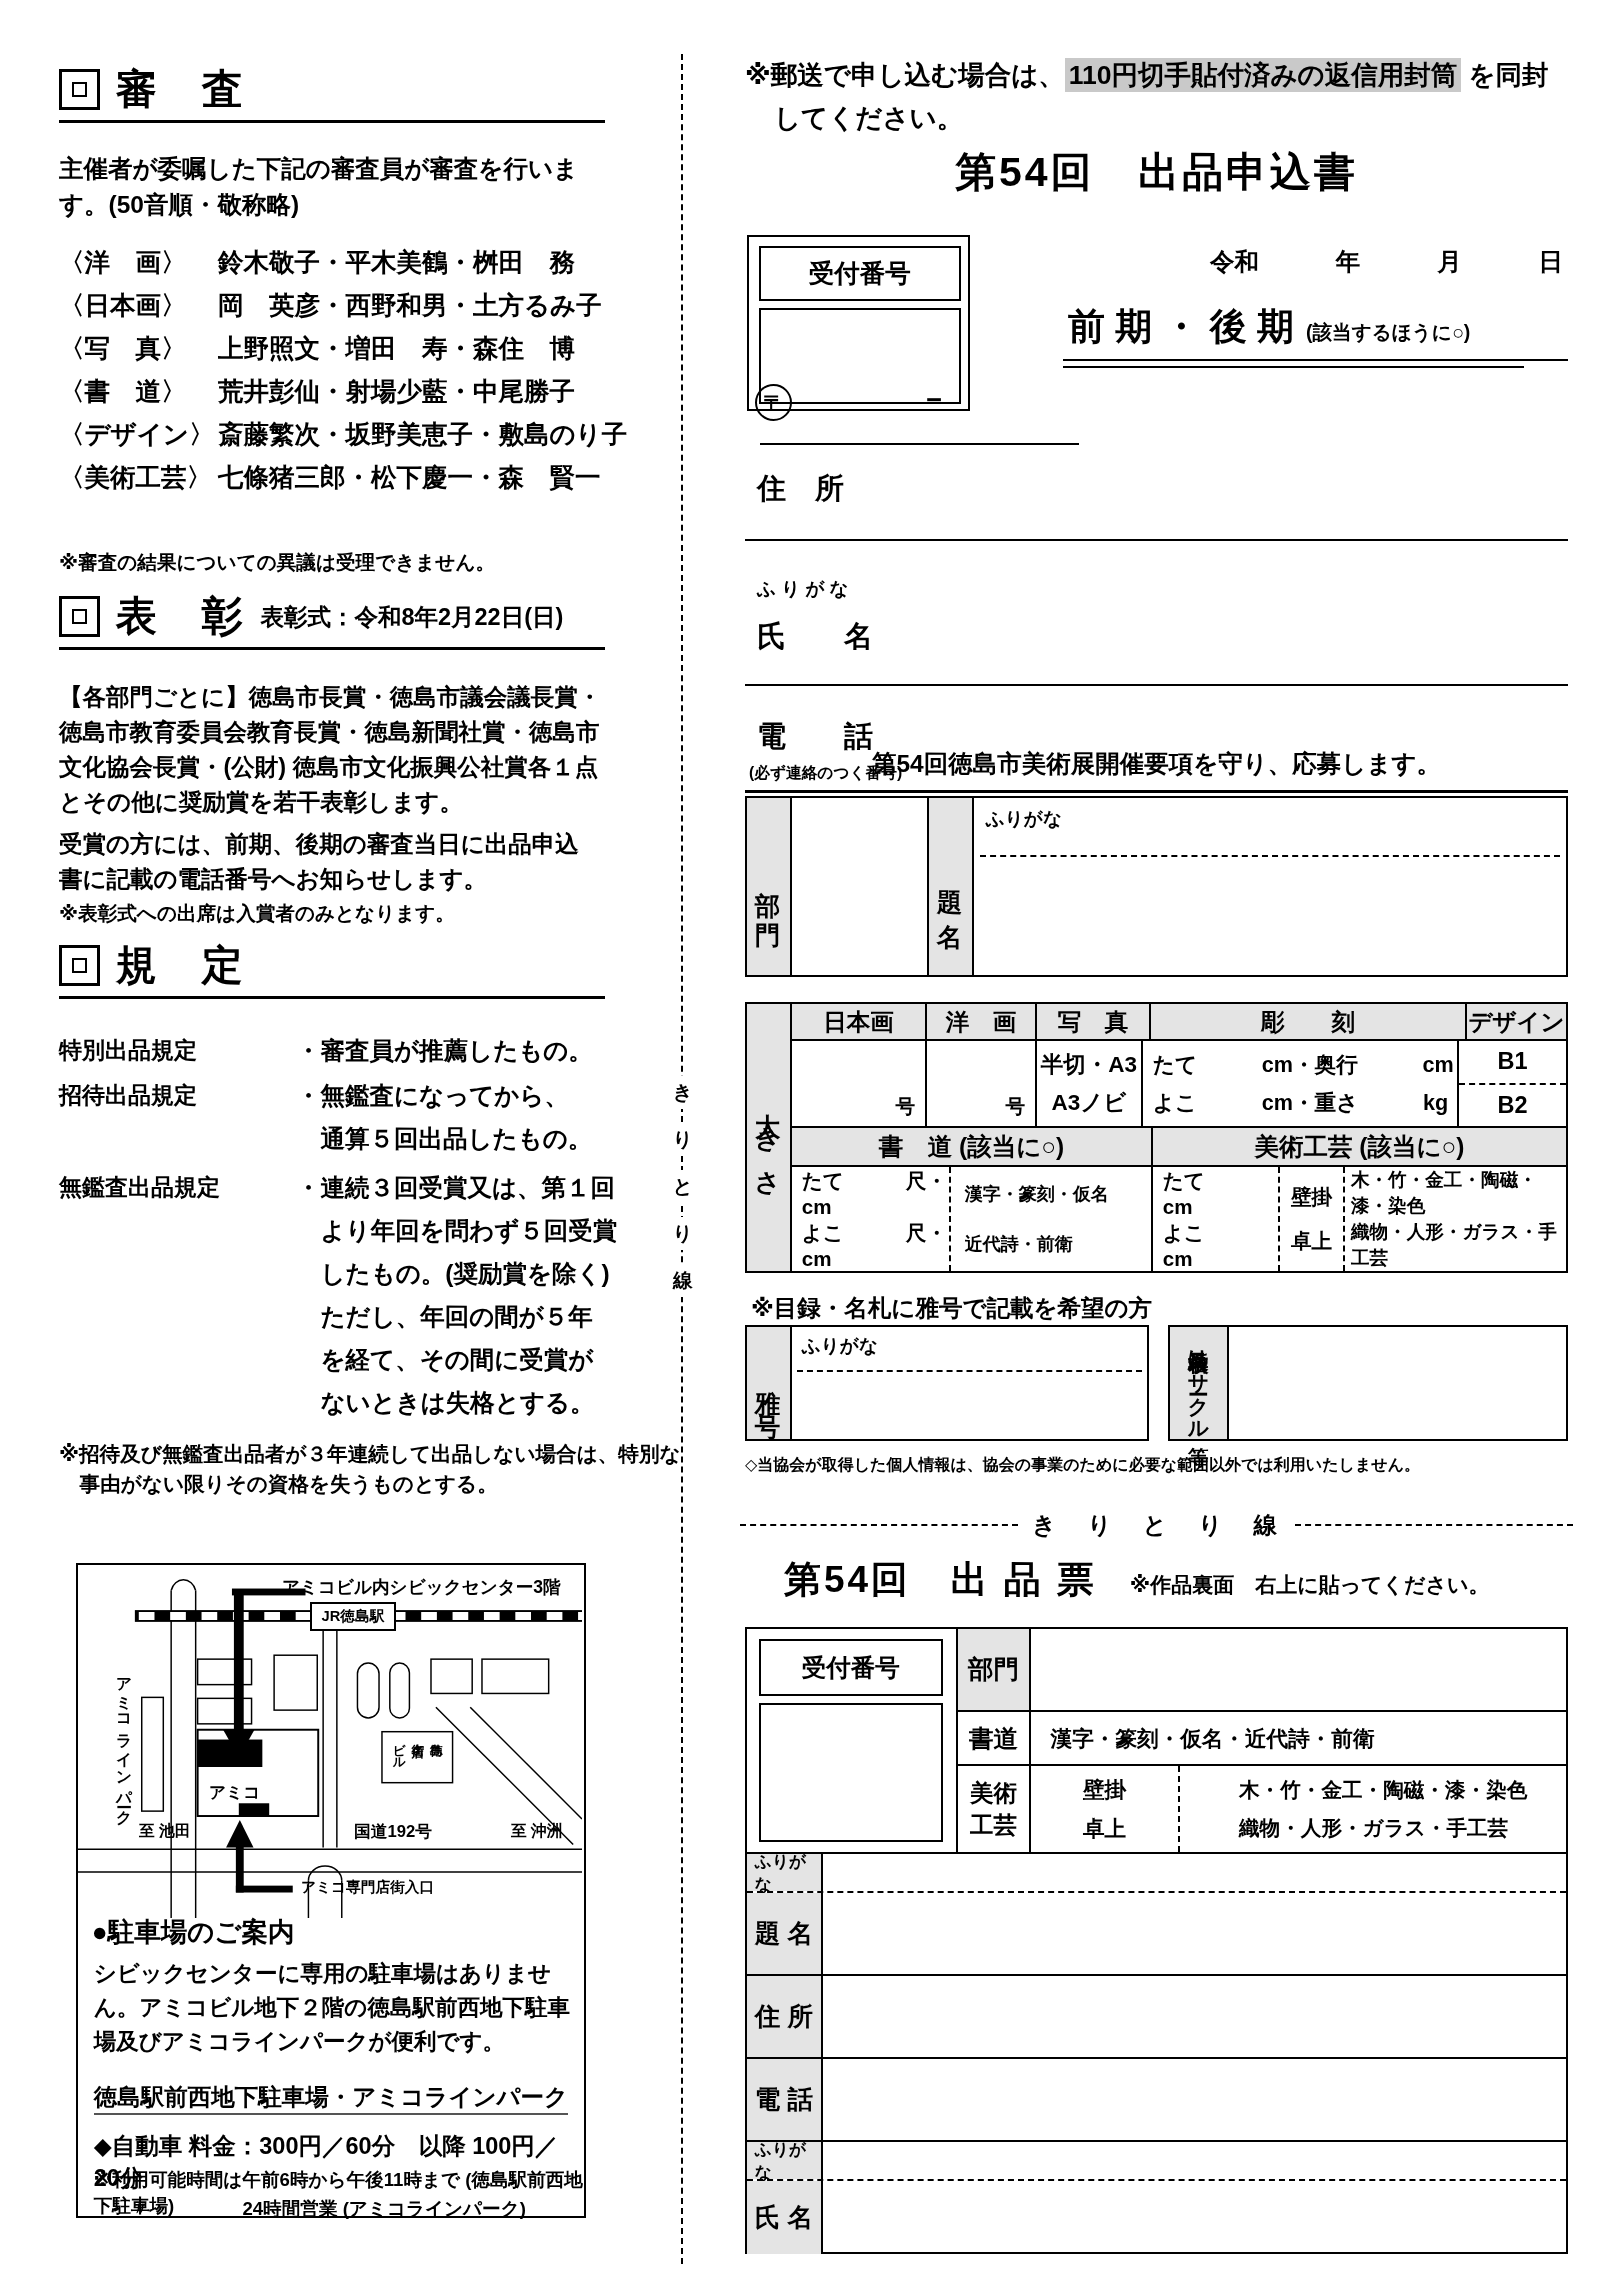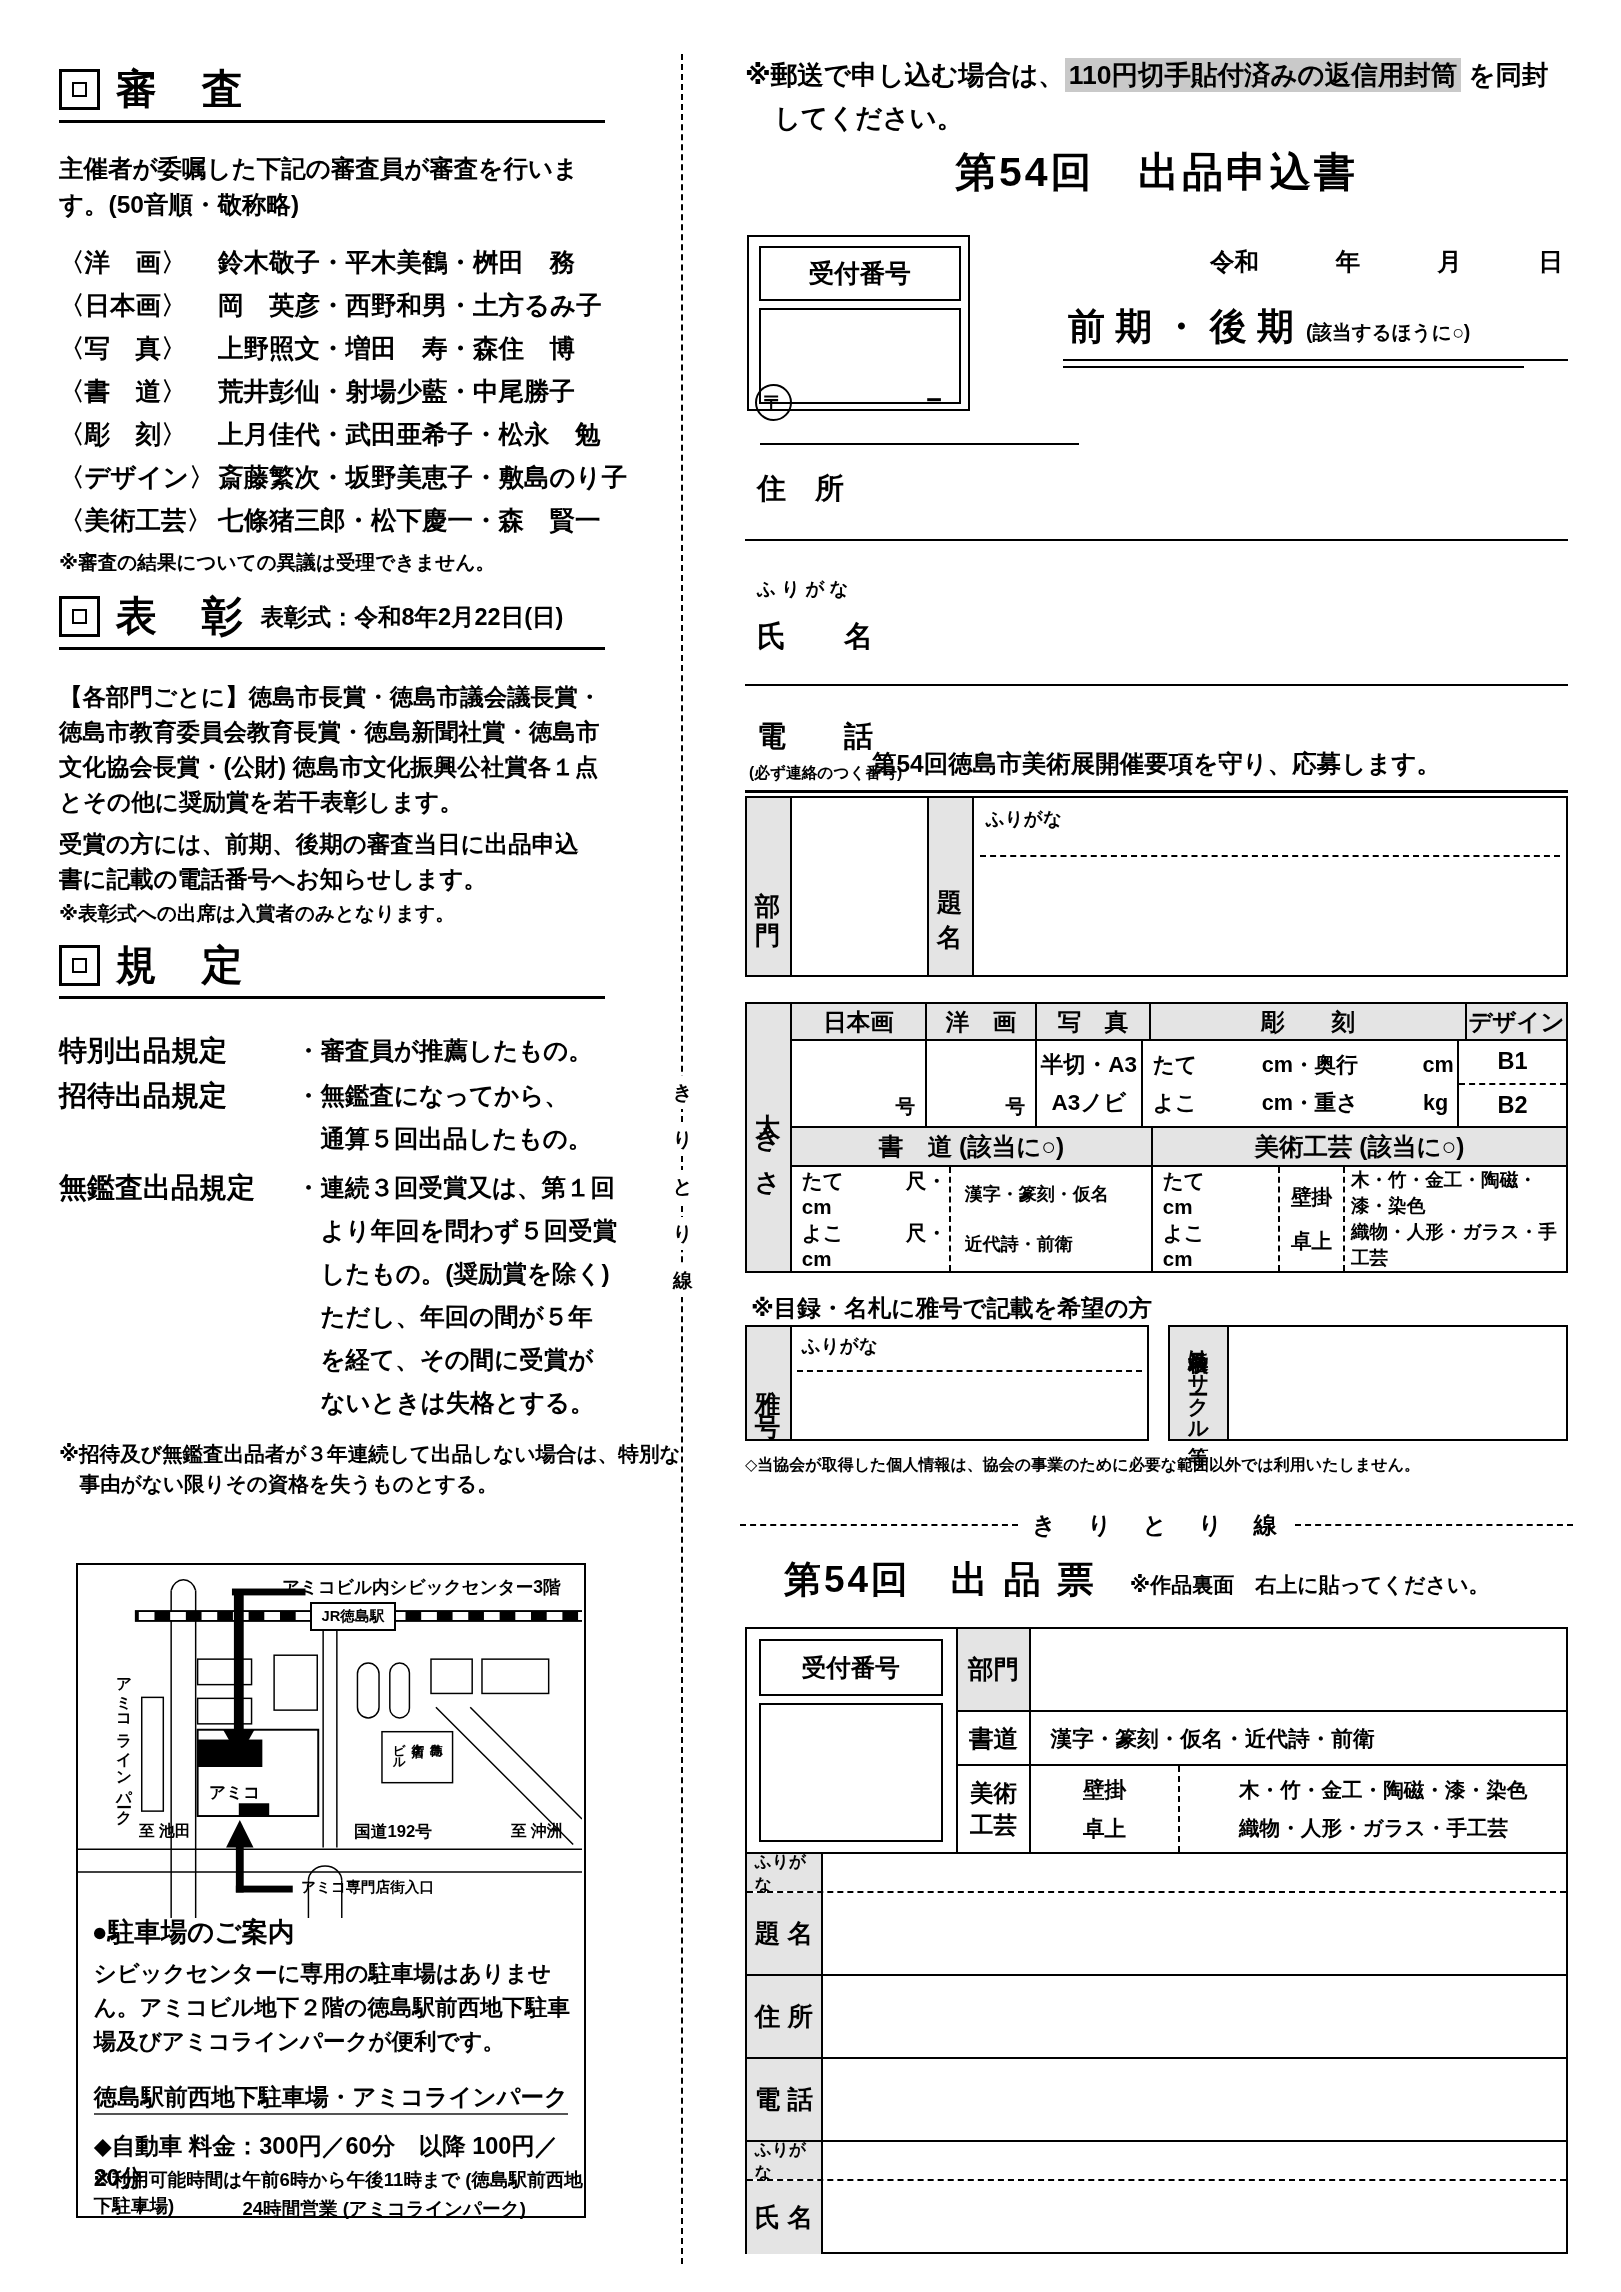--- a/index.html
+++ b/index.html
@@ -17,21 +17,21 @@
   .hdr { display:flex; align-items:flex-end; gap:15.7px; border-bottom:3.9px solid #000; padding-bottom:9.8px;text-align:center; }
   .hdr .ttl { font-size:41px; font-weight:900; letter-spacing:2px; line-height:1; }
   .icon-sq { width:41px; height:41px; border:3.4px solid #000; display:flex; align-items:center; justify-content:center; flex:none; }
   .icon-sq>div { width:14.7px; height:14.7px; border:2.9px solid #000; }
   .hdr .side { font-size:23.5px; font-weight:700; padding-bottom:3.9px; }
   
   .judge-row { display:flex; align-items:center; height:43px; font-size:25.5px; font-weight:700; }
   .judge-cat { width:159px; flex:none; }
   
   .rule-row { display:flex; }
-  .rule-label { width:237px; flex:none; font-size:28px; font-weight:800; line-height:43px; }
+  .rule-label { width:237px; flex:none; font-size:23px; font-weight:800; line-height:43px; }
   .rule-text { font-size:24.5px; font-weight:600; line-height:43px; }
   .note { font-weight:700; }
   .body-text { font-weight:600; }
   
   .map-box { border:2.9px solid #000; }
   .map-label { position:absolute; font-weight:700; line-height:1.15; }
   
   .hline { background:#000; height:2px; }
   .dashed-h { border-top:2px dashed #000; height:0; }
   
@@ -70,24 +70,20 @@
     <span class="judge-cat">〈日本画〉</span>
     <span>岡　英彦・西野和男・土方るみ子</span>
   </div>
   <div class="judge-row">
     <span class="judge-cat">〈写　真〉</span>
     <span>上野照文・増田　寿・森住　博</span>
   </div>
   <div class="judge-row">
     <span class="judge-cat">〈書　道〉</span>
     <span>荒井彭仙・射場少藍・中尾勝子</span>
-  </div>
-  <div class="judge-row">
-    <span class="judge-cat">〈彫　刻〉</span>
-    <span>上月佳代・武田亜希子・松永　勉</span>
   </div>
   <div class="judge-row">
     <span class="judge-cat">〈デザイン〉</span>
     <span>斎藤繁次・坂野美恵子・敷島のり子</span>
   </div>
   <div class="judge-row">
     <span class="judge-cat">〈美術工芸〉</span>
     <span>七條猪三郎・松下慶一・森　賢一</span>
   </div>
 </div>

